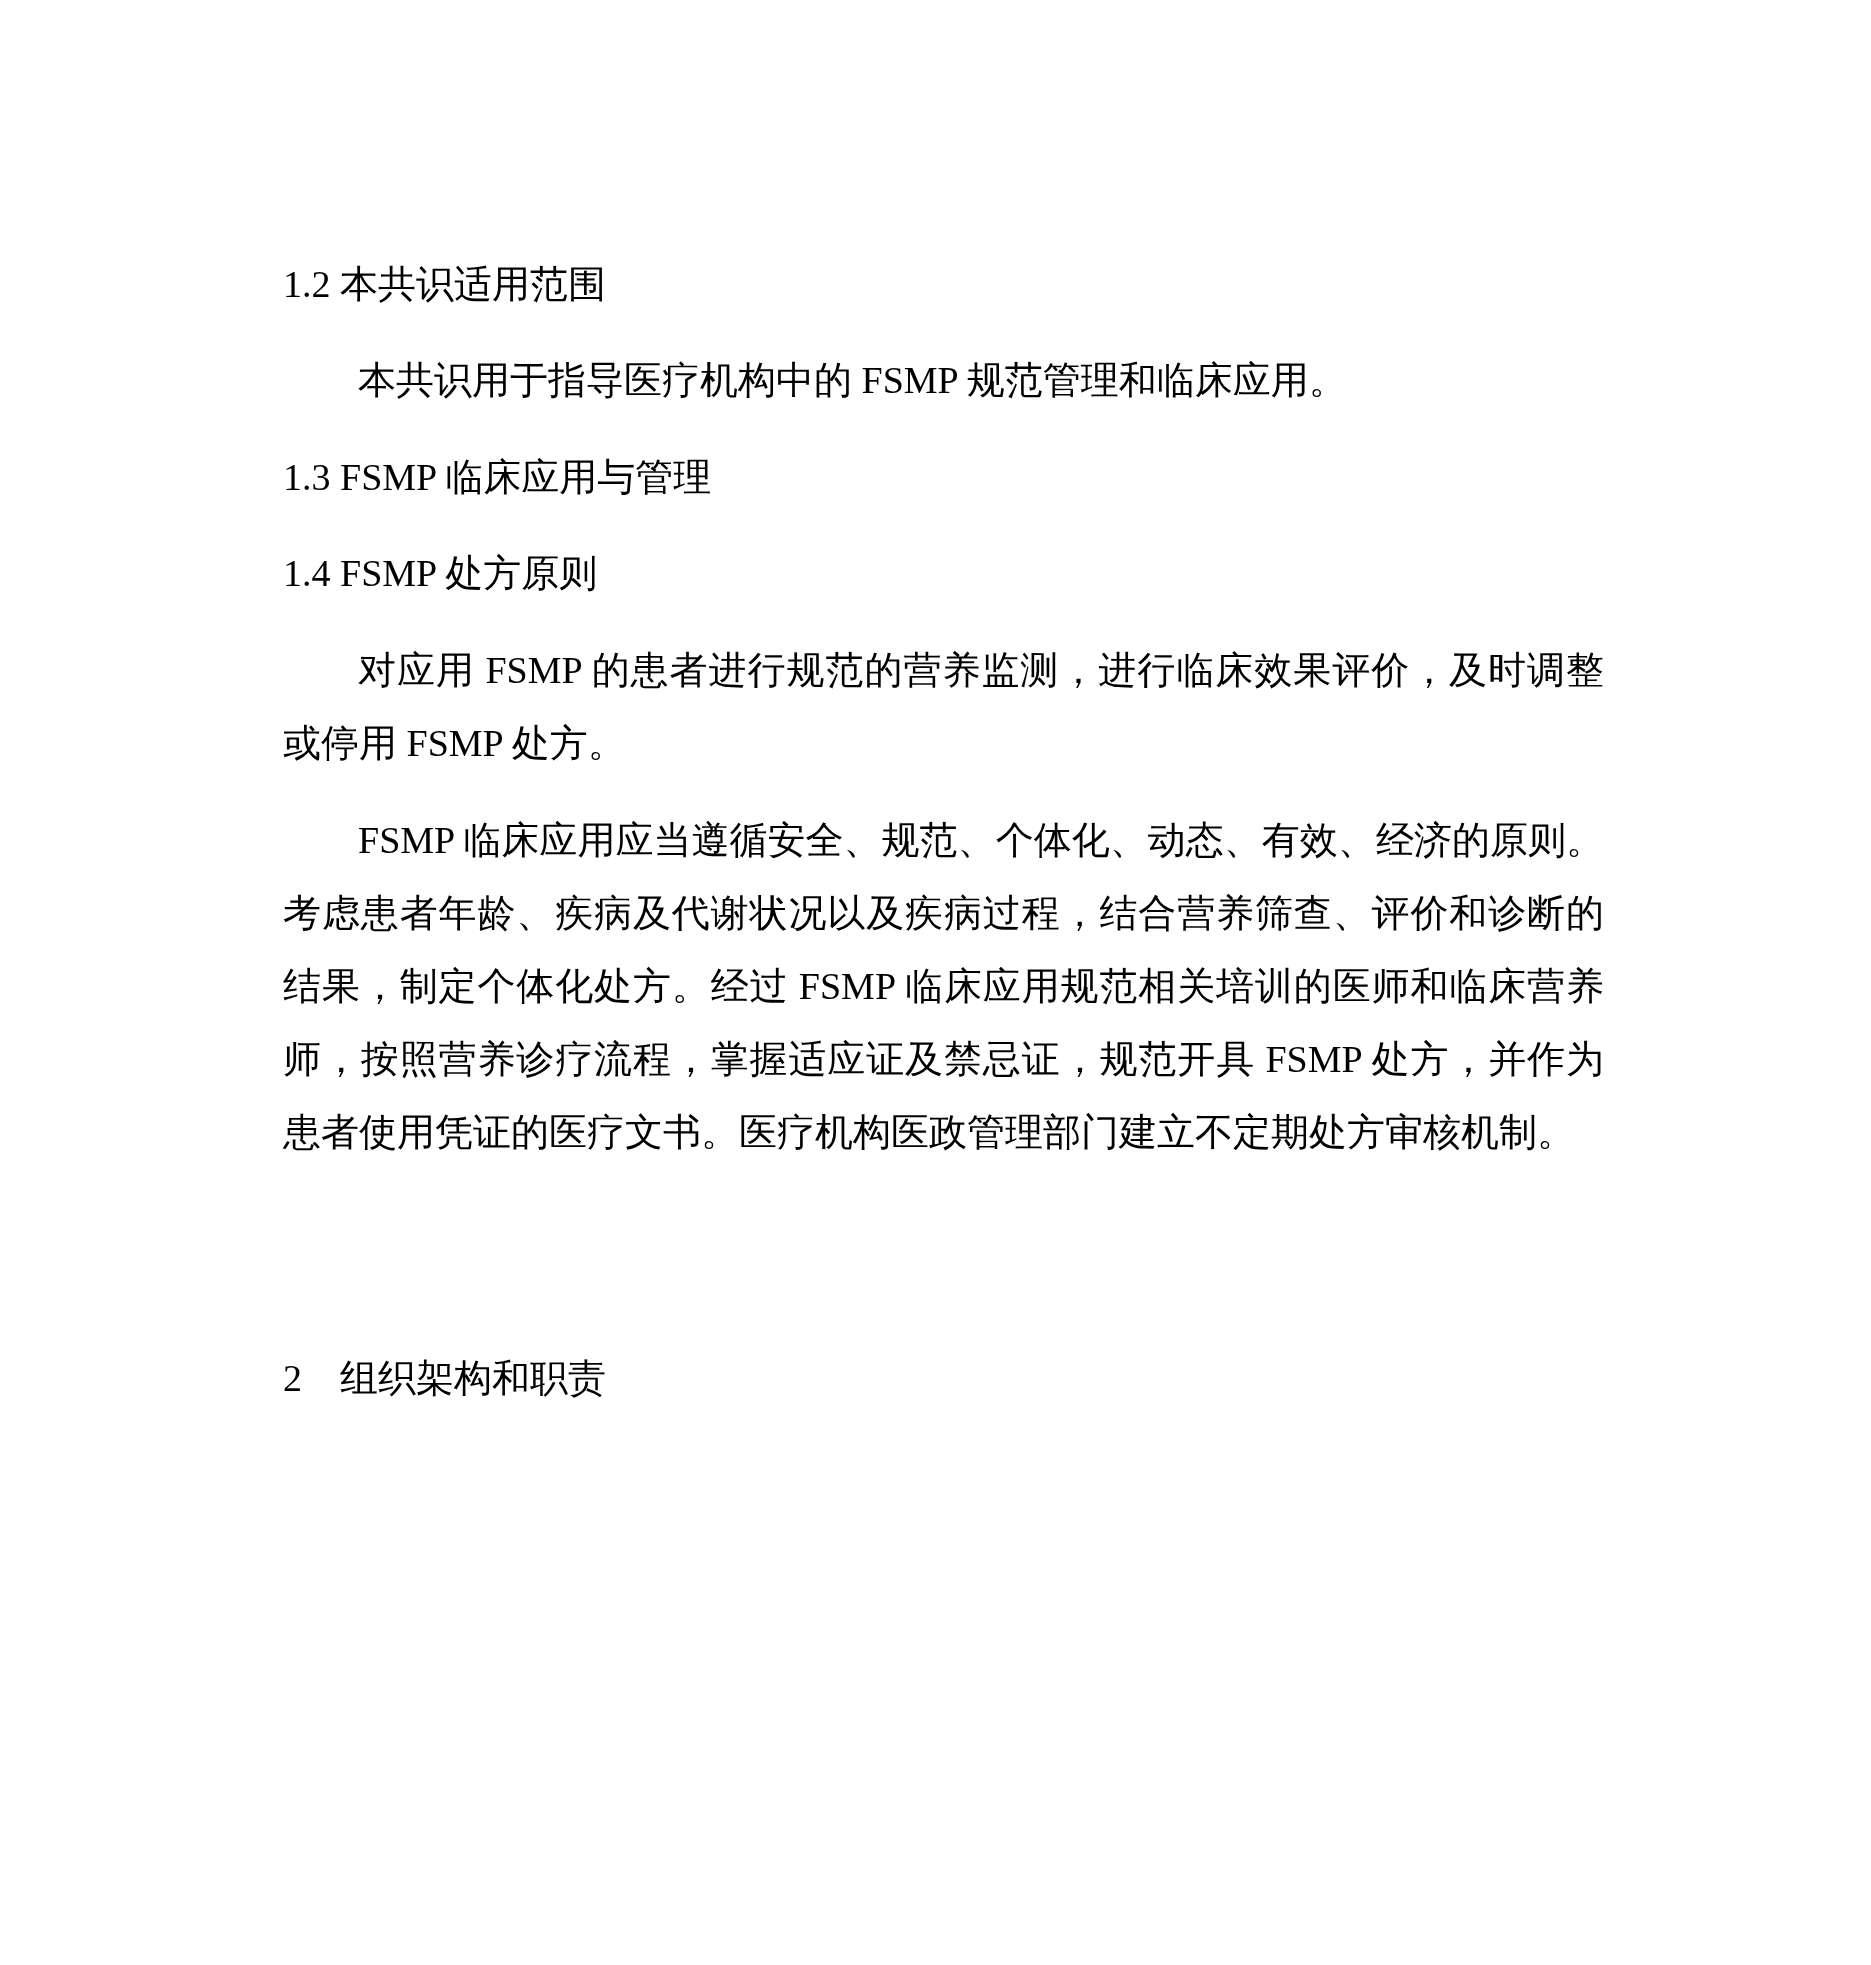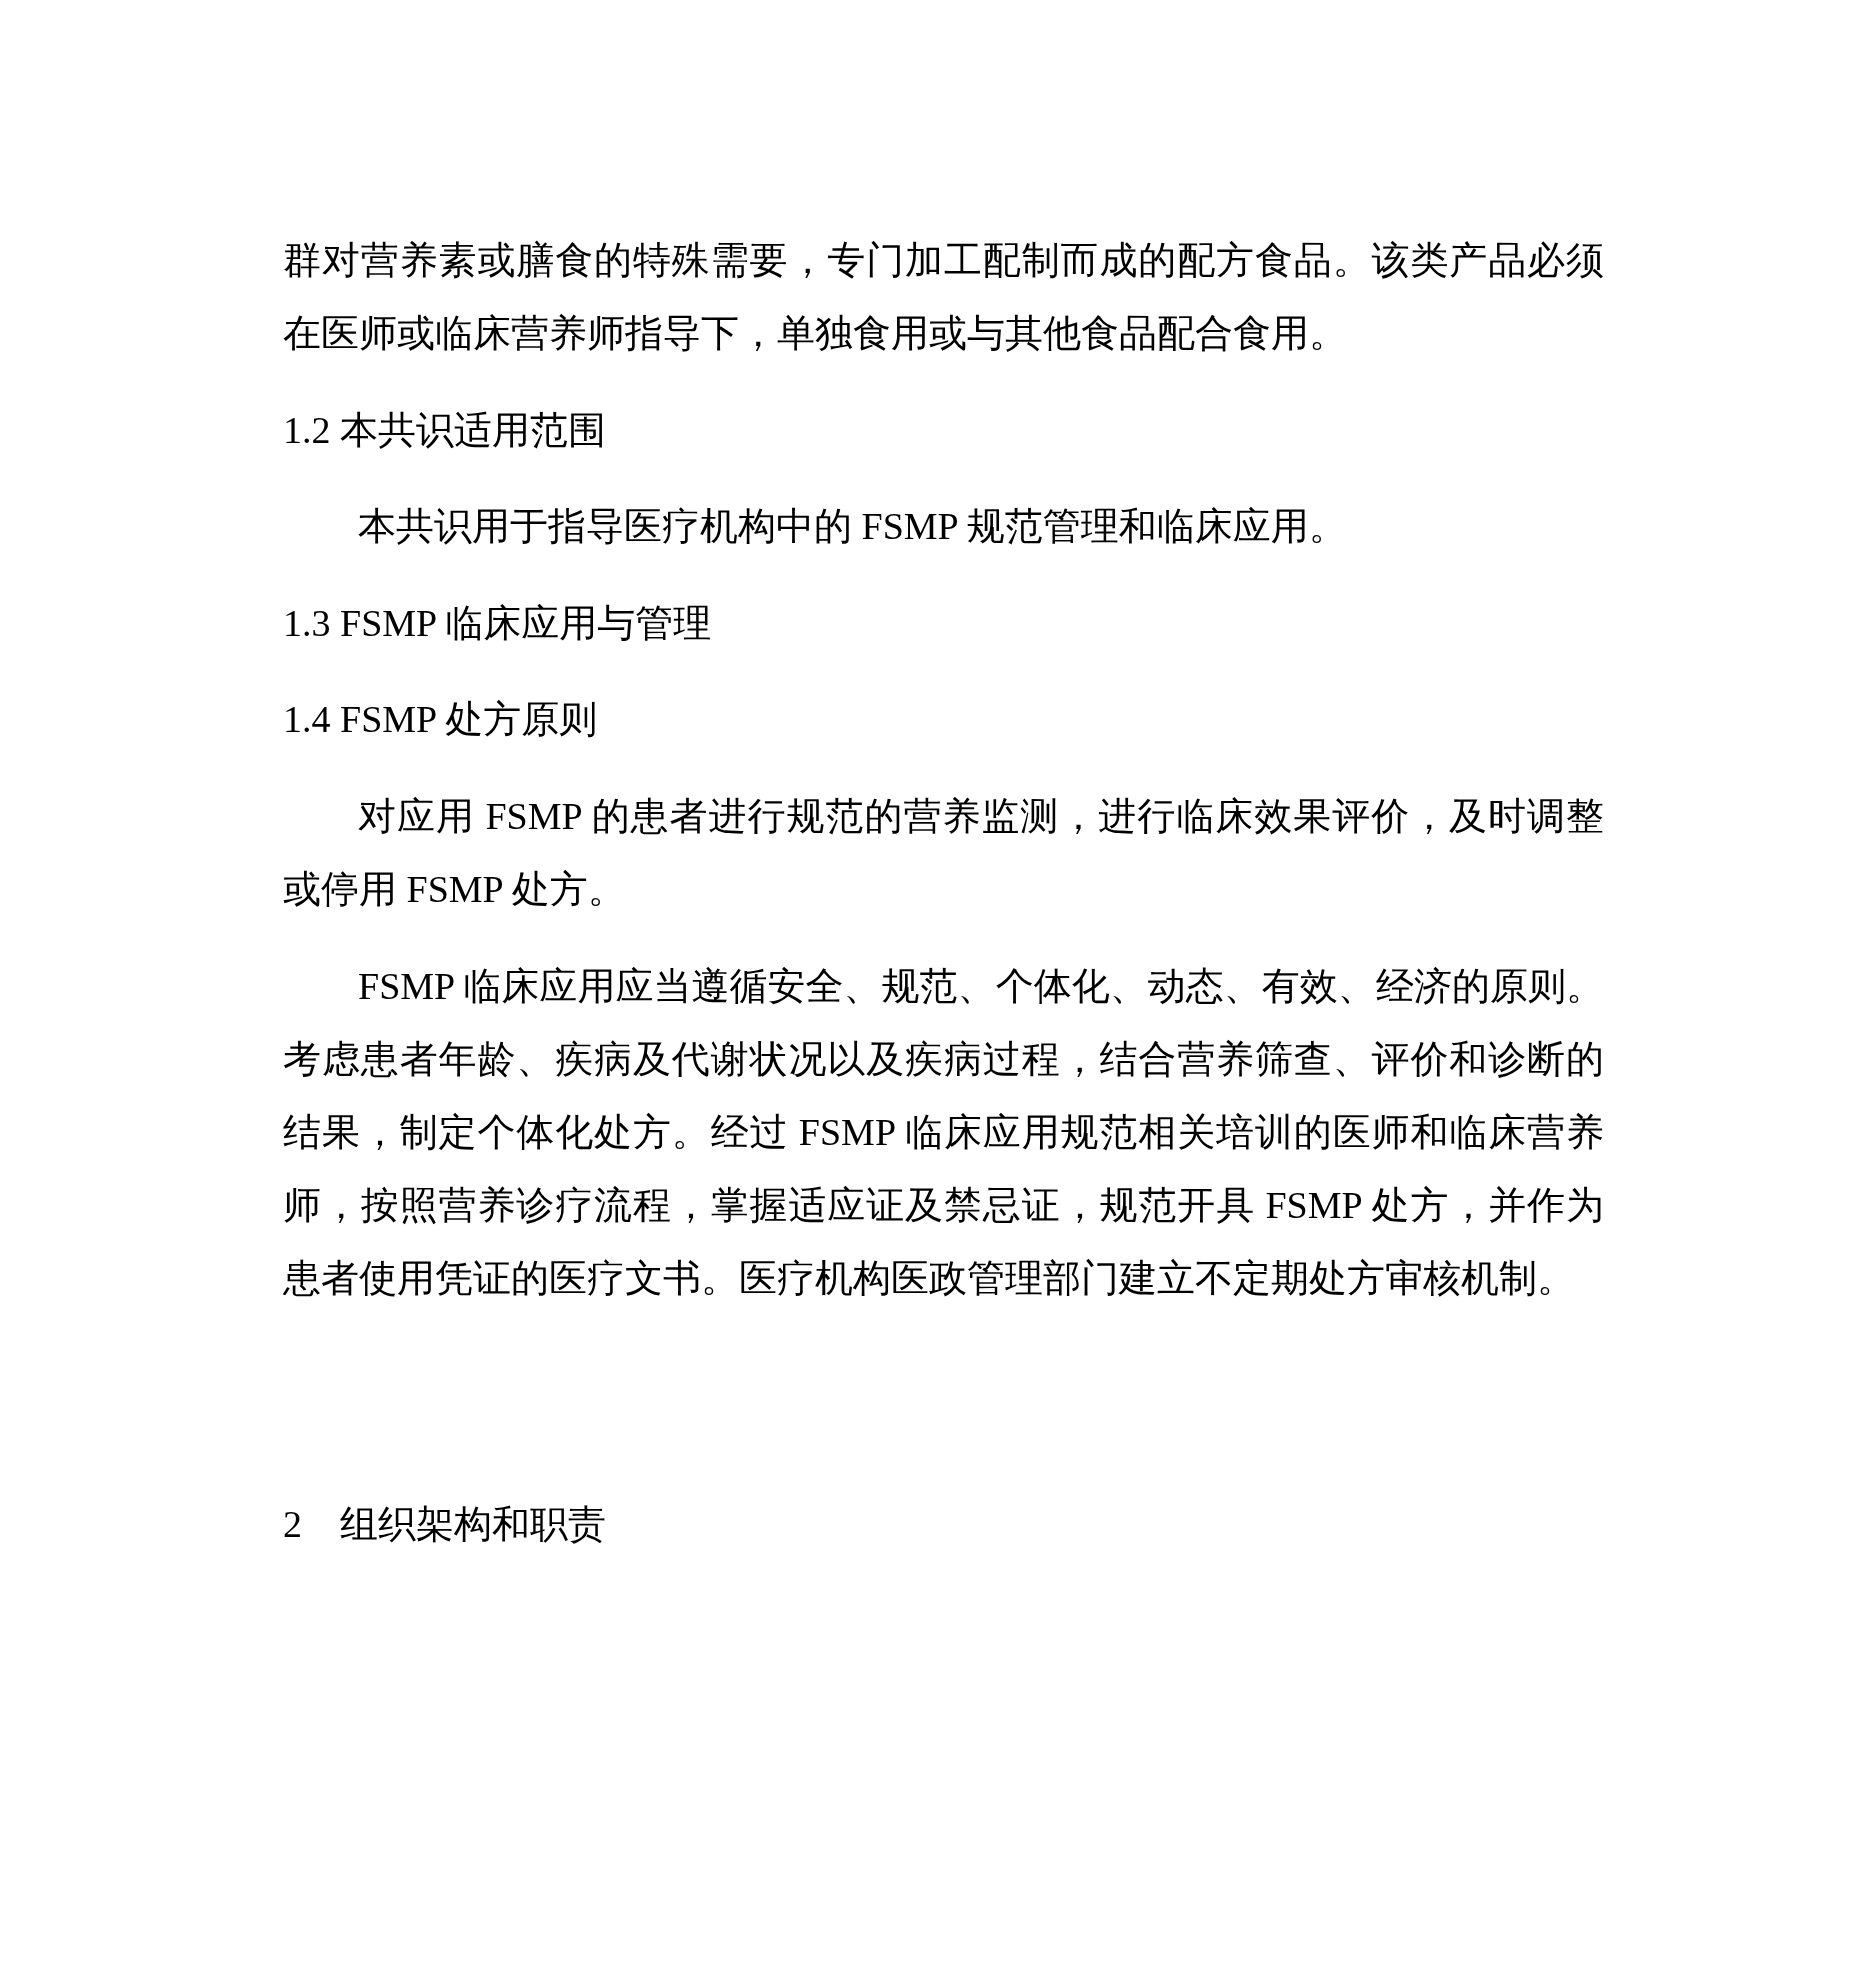--- a/index.html
+++ b/index.html
@@ -41,21 +41,20 @@
     margin: 23.6px 0 23.6px 0;
     white-space: pre-wrap;
   }
   .heading.chapter { margin-top: 173px; }
 </style>
 </head>
 <body>
 
 <div class="page">
   <main class="content">
-    <p class="body-text">群对营养素或膳食的特殊需要，专门加工配制而成的配方食品。该类产品必须在医师或临床营养师指导下，单独食用或与其他食品配合食用。</p>
 
     <h2 class="heading">1.2 本共识适用范围</h2>
 
     <p class="body-text indent">本共识用于指导医疗机构中的 FSMP 规范管理和临床应用。</p>
 
     <h2 class="heading">1.3 FSMP 临床应用与管理</h2>
 
 
 
     <h2 class="heading">1.4 FSMP 处方原则</h2>

